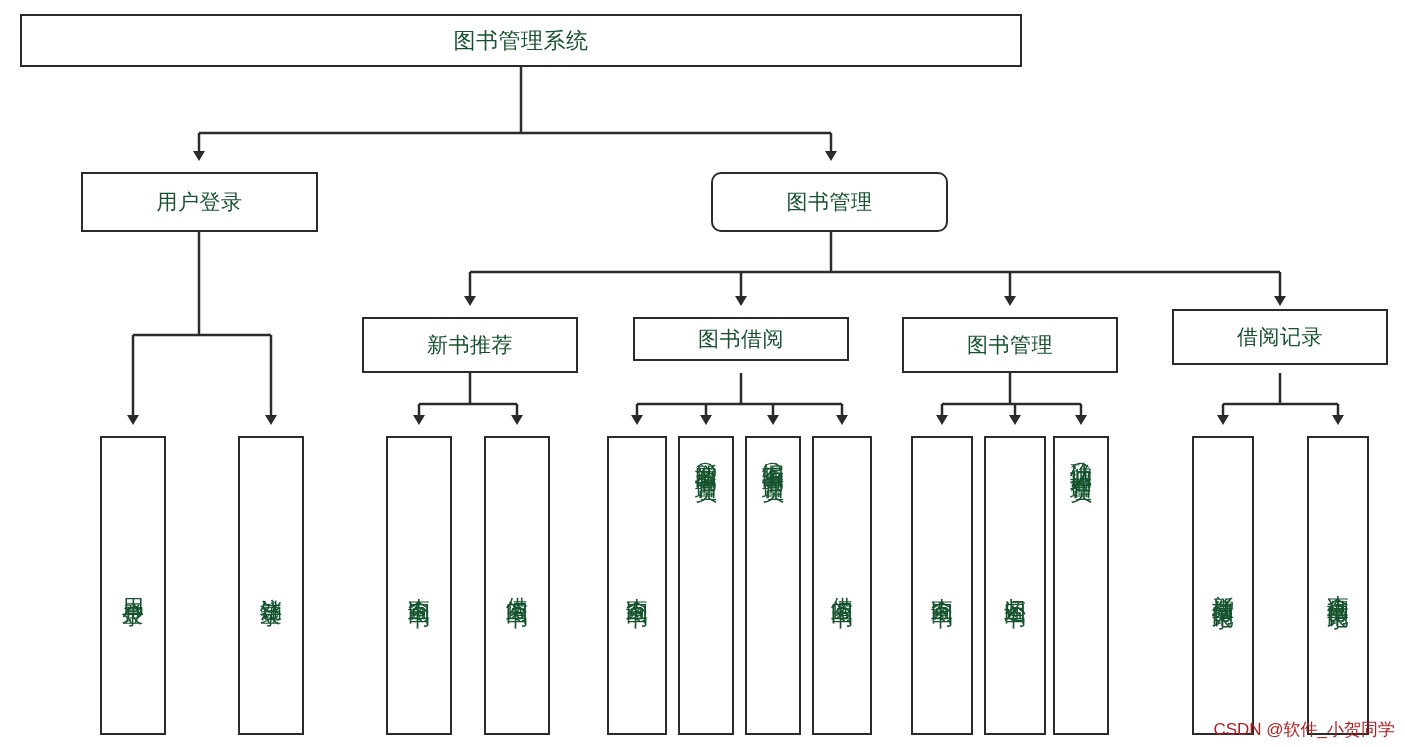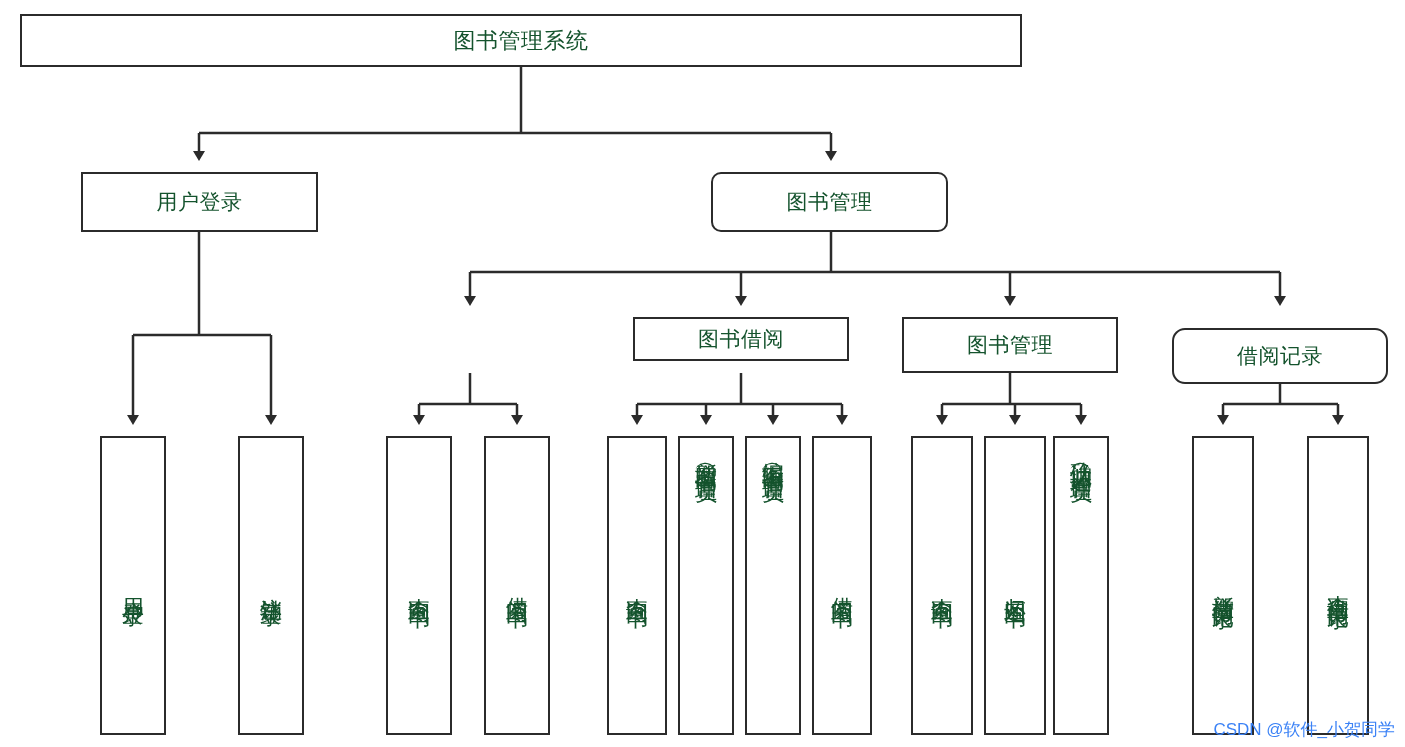--- a/index.html
+++ b/index.html
@@ -63,21 +63,21 @@
   }
   .node.vert.centered {
     align-items: center;
     padding-top: 0;
   }
   .watermark {
     position: absolute;
     right: 10px;
     bottom: 6px;
     font-size: 17px;
-    color: #3b82f6;
+    color: #b91c1c;
     z-index: 5;
     white-space: nowrap;
     font-family: "Liberation Sans", "DejaVu Sans", sans-serif;
   }
 </style>
 </head>
 <body>
 
 <div id="diagram-root">
 
@@ -135,27 +135,30 @@
     <span class="label">图书管理系统</span>
   </div>
 
   <div class="node horiz" style="left:81px; top:172px; width:237px; height:60px;">
     <span class="label">用户登录</span>
   </div>
   <div class="node horiz" style="left:711px; top:172px; width:237px; height:60px;border-radius:10px;">
     <span class="label">图书管理</span>
   </div>
 
+  <div class="node horiz" style="left:362px; top:317px; width:216px; height:56px;">
+    <span class="label">新书推荐</span>
+  </div>
   <div class="node horiz" style="left:633px; top:317px; width:216px; height:44px;">
     <span class="label">图书借阅</span>
   </div>
   <div class="node horiz" style="left:902px; top:317px; width:216px; height:56px;">
     <span class="label">图书管理</span>
   </div>
-  <div class="node horiz" style="left:1172px; top:328px; width:216px; height:56px;border-radius:13px;">
+  <div class="node horiz" style="left:1172px; top:309px; width:216px; height:56px;">
     <span class="label">借阅记录</span>
   </div>
 
   <div class="node vert centered" style="left:100px; top:436px; width:66px; height:299px;">
     <span class="label">用户登录</span>
   </div>
   <div class="node vert centered" style="left:238px; top:436px; width:66px; height:299px;">
     <span class="label">注销登录</span>
   </div>
 

